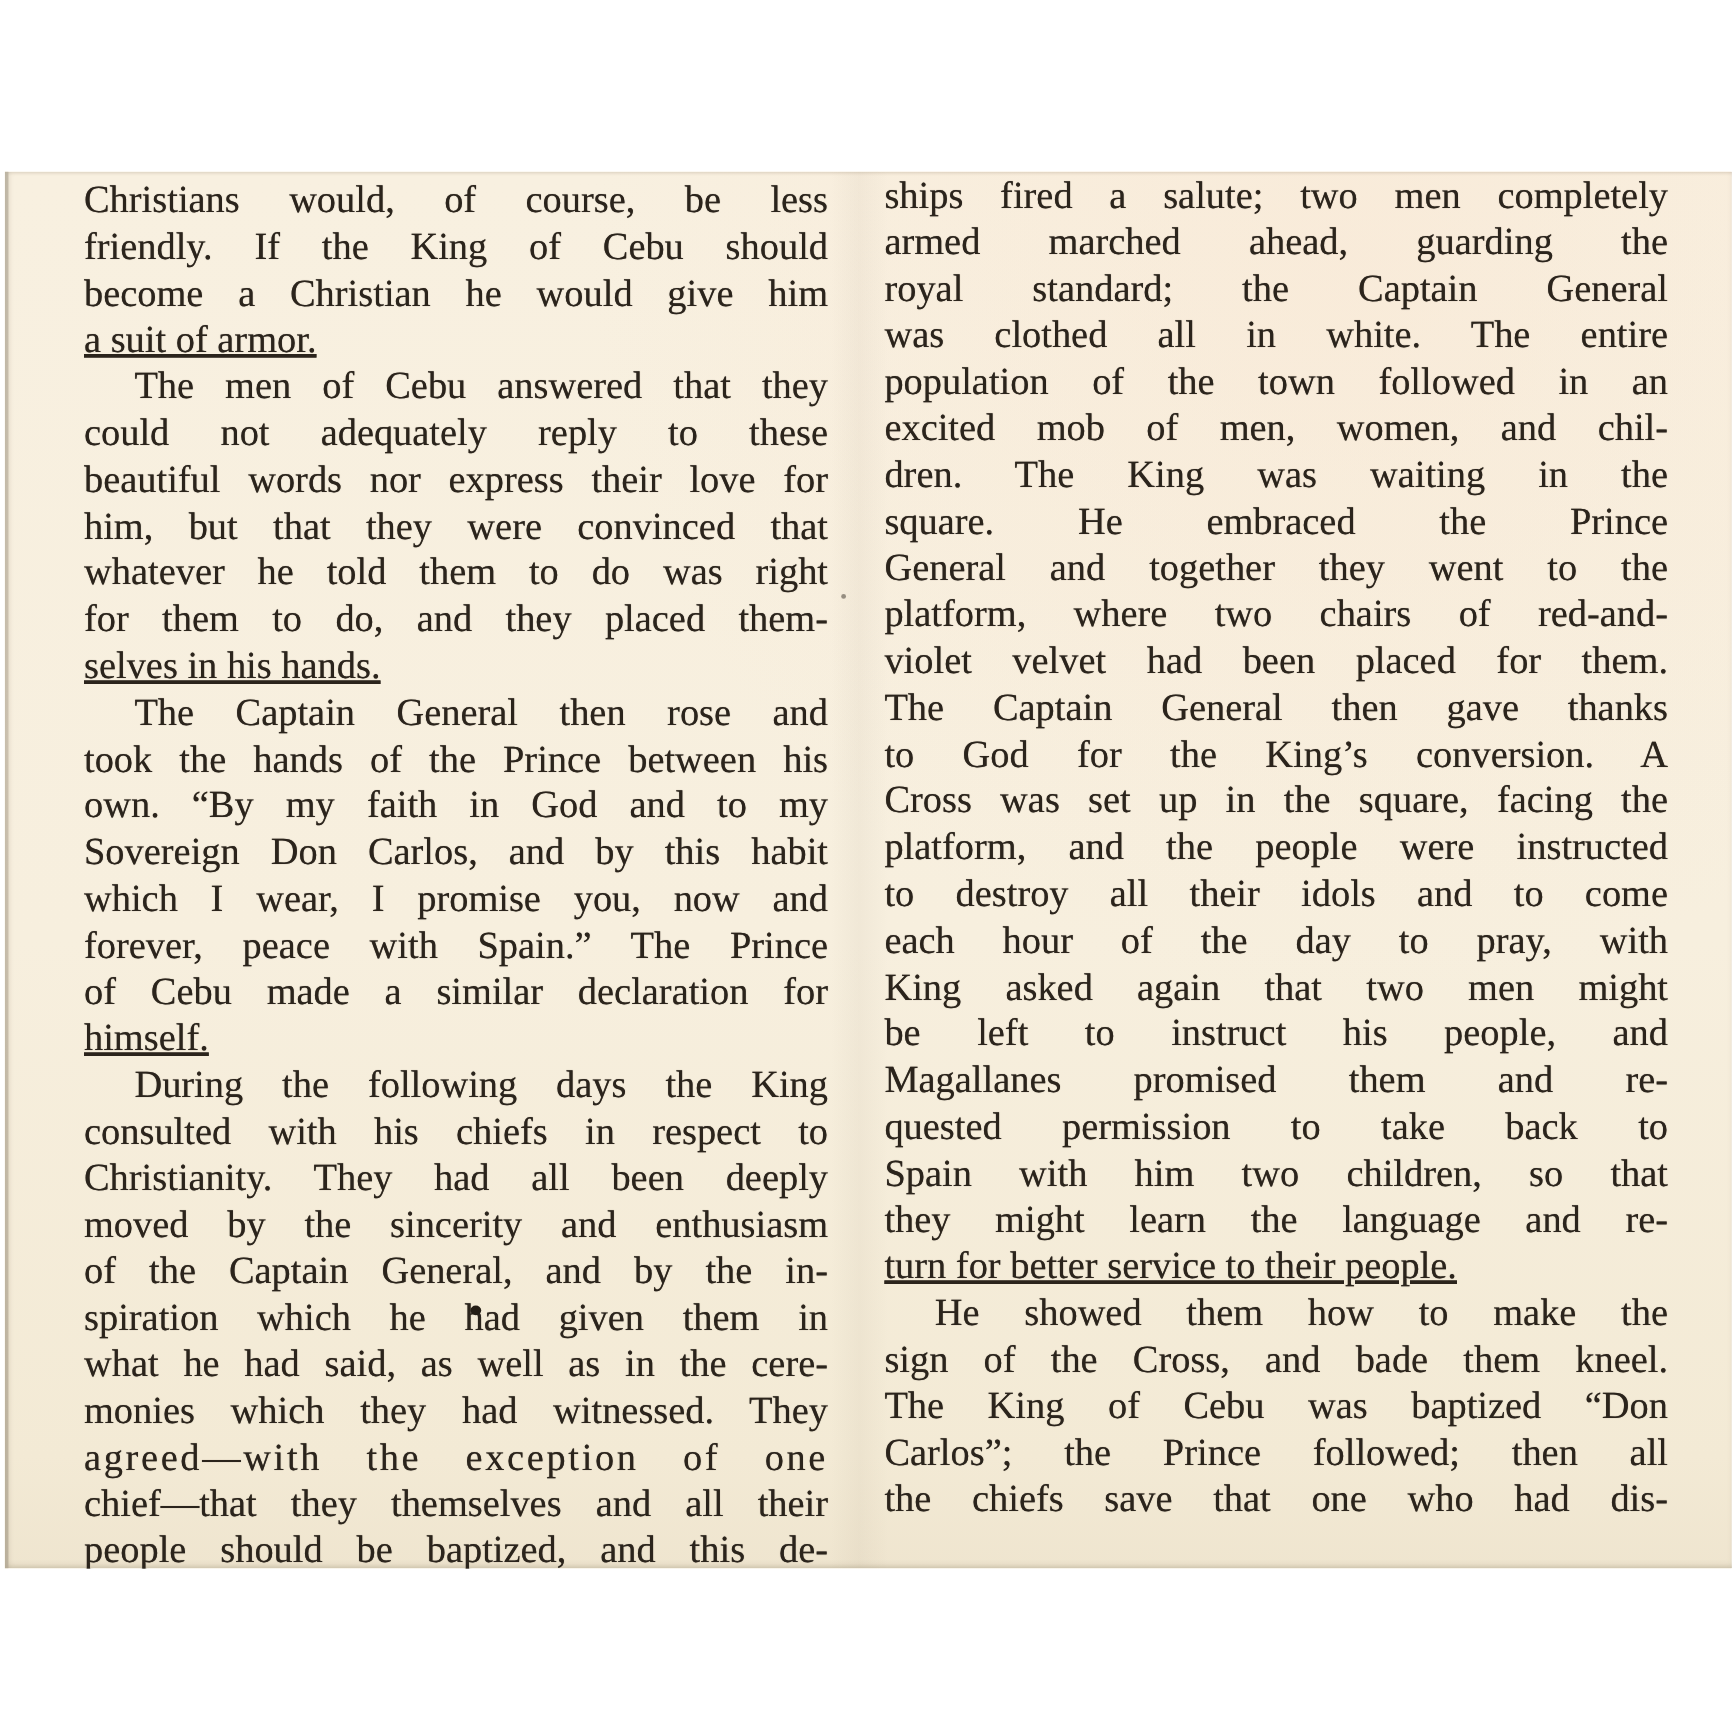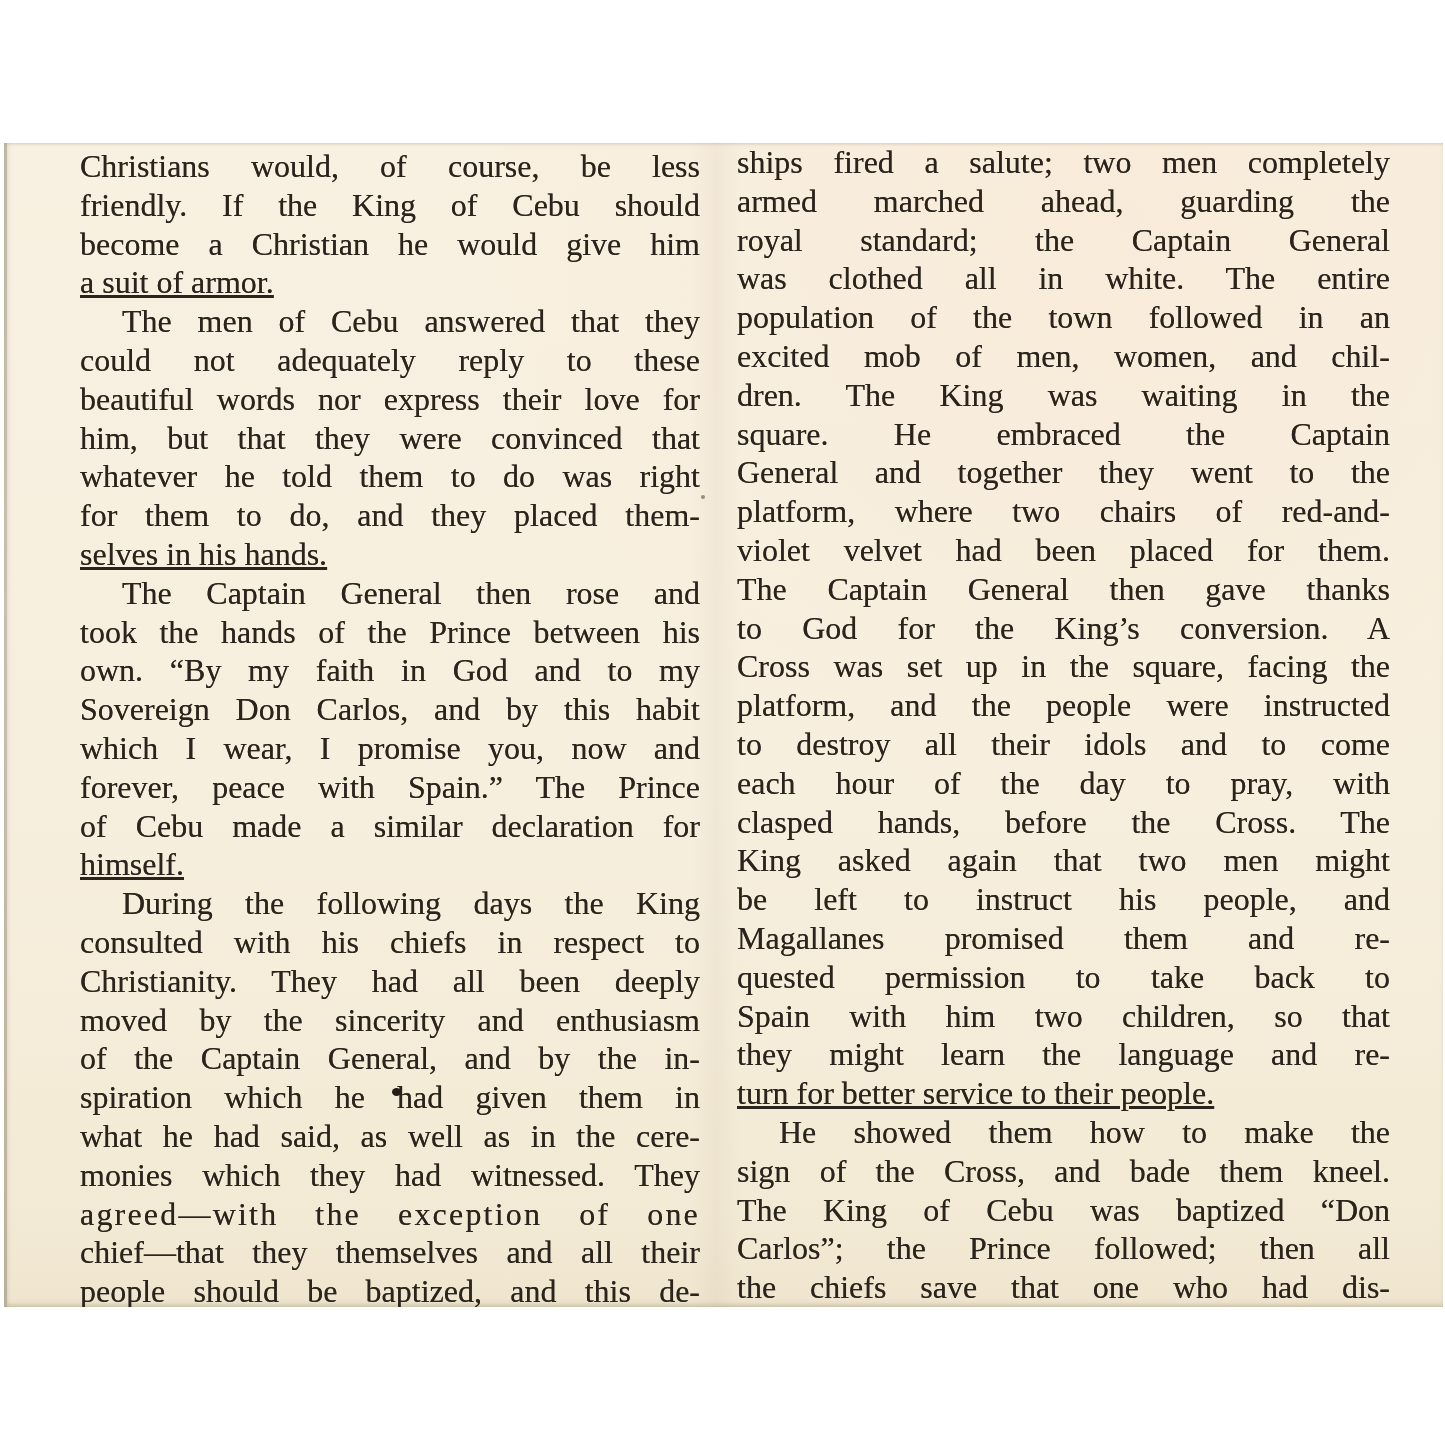--- a/index.html
+++ b/index.html
@@ -61,21 +61,21 @@
     pointer-events: none;
   }
   .col {
     position: absolute;
     top: 0;
     color: var(--ink, #2b241c);
     font-size: 32px;
     line-height: 38.8px;
     text-shadow: 0 0 0.6px rgba(43, 36, 28, 0.75);
   }
-  .col-left  { left: 76px;  width: 620px; padding-top: 4px;  }
+  .col-left  { left: 66px;  width: 620px; padding-top: 4px;  }
   .col-right { left: 733px; width: 653px; }
   .line {
     white-space: nowrap;
     text-align: justify;
     text-align-last: justify;
     height: 38.8px;
   }
   .line.end    { text-align-last: left; text-decoration: underline; }
   .line.indent { text-indent: 42px; }
   .line.ls     { letter-spacing: 2.2px; }
@@ -127,31 +127,30 @@
         <div class="line">people should be baptized, and this de-</div>
       </div>
     <div class="col col-right">
         <div class="line">ships fired a salute;  two men completely</div>
         <div class="line">armed marched ahead, guarding the</div>
         <div class="line">royal standard;  the Captain General</div>
         <div class="line">was clothed all in white.  The entire</div>
         <div class="line">population of the town followed in an</div>
         <div class="line">excited mob of men, women, and chil-</div>
         <div class="line">dren.  The King was waiting in the</div>
-        <div class="line">square.  He embraced the Captain</div>
+        <div class="line">square.  He embraced the Prince</div>
         <div class="line">General and together they went to the</div>
         <div class="line">platform, where two chairs of red-and-</div>
         <div class="line">violet velvet had been placed for them.</div>
         <div class="line">The Captain General then gave thanks</div>
         <div class="line">to God for the King’s conversion.  A</div>
         <div class="line">Cross was set up in the square, facing the</div>
         <div class="line">platform, and the people were instructed</div>
         <div class="line">to destroy all their idols and to come</div>
         <div class="line">each hour of the day to pray, with</div>
-        <div class="line">clasped hands, before the Cross.  The</div>
         <div class="line">King asked again that two men might</div>
         <div class="line">be left to instruct his people, and</div>
         <div class="line">Magallanes promised them and re-</div>
         <div class="line">quested permission to take back to</div>
         <div class="line">Spain with him two children, so that</div>
         <div class="line">they might learn the language and re-</div>
         <div class="line end">turn for better service to their people.</div>
         <div class="line indent">He showed them how to make the</div>
         <div class="line">sign of the Cross, and bade them kneel.</div>
         <div class="line">The King of Cebu was baptized “Don</div>

